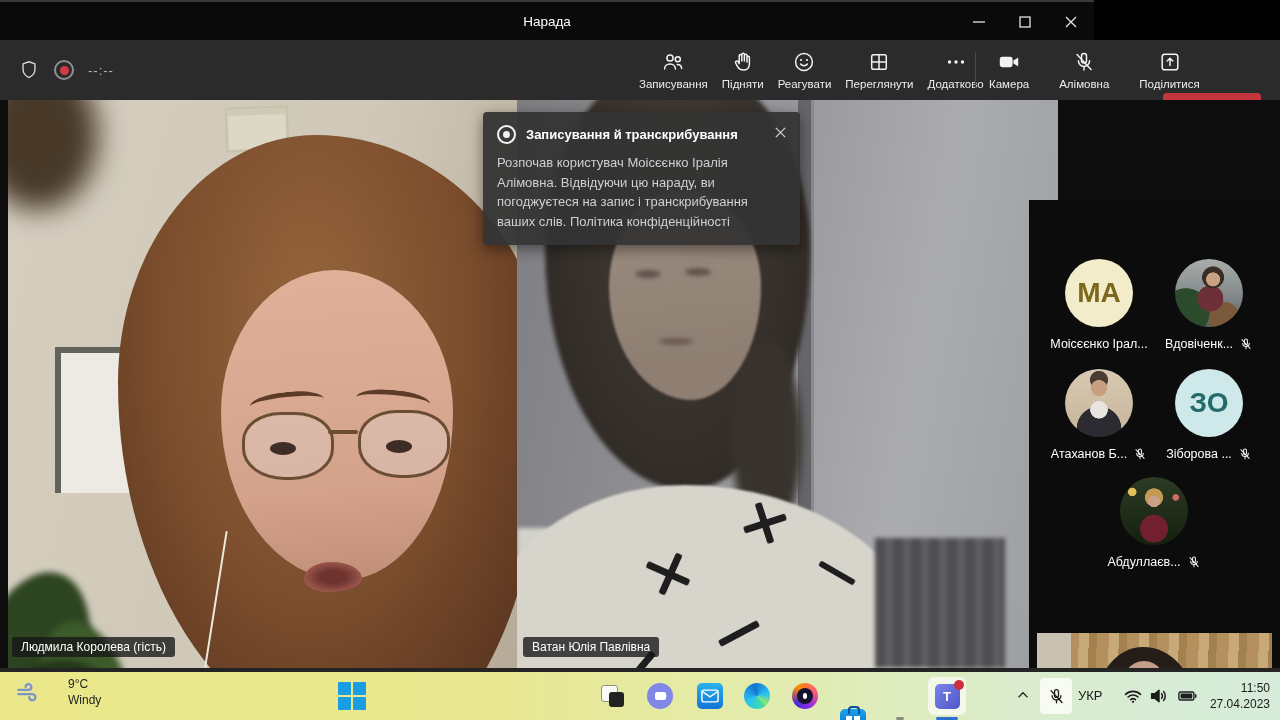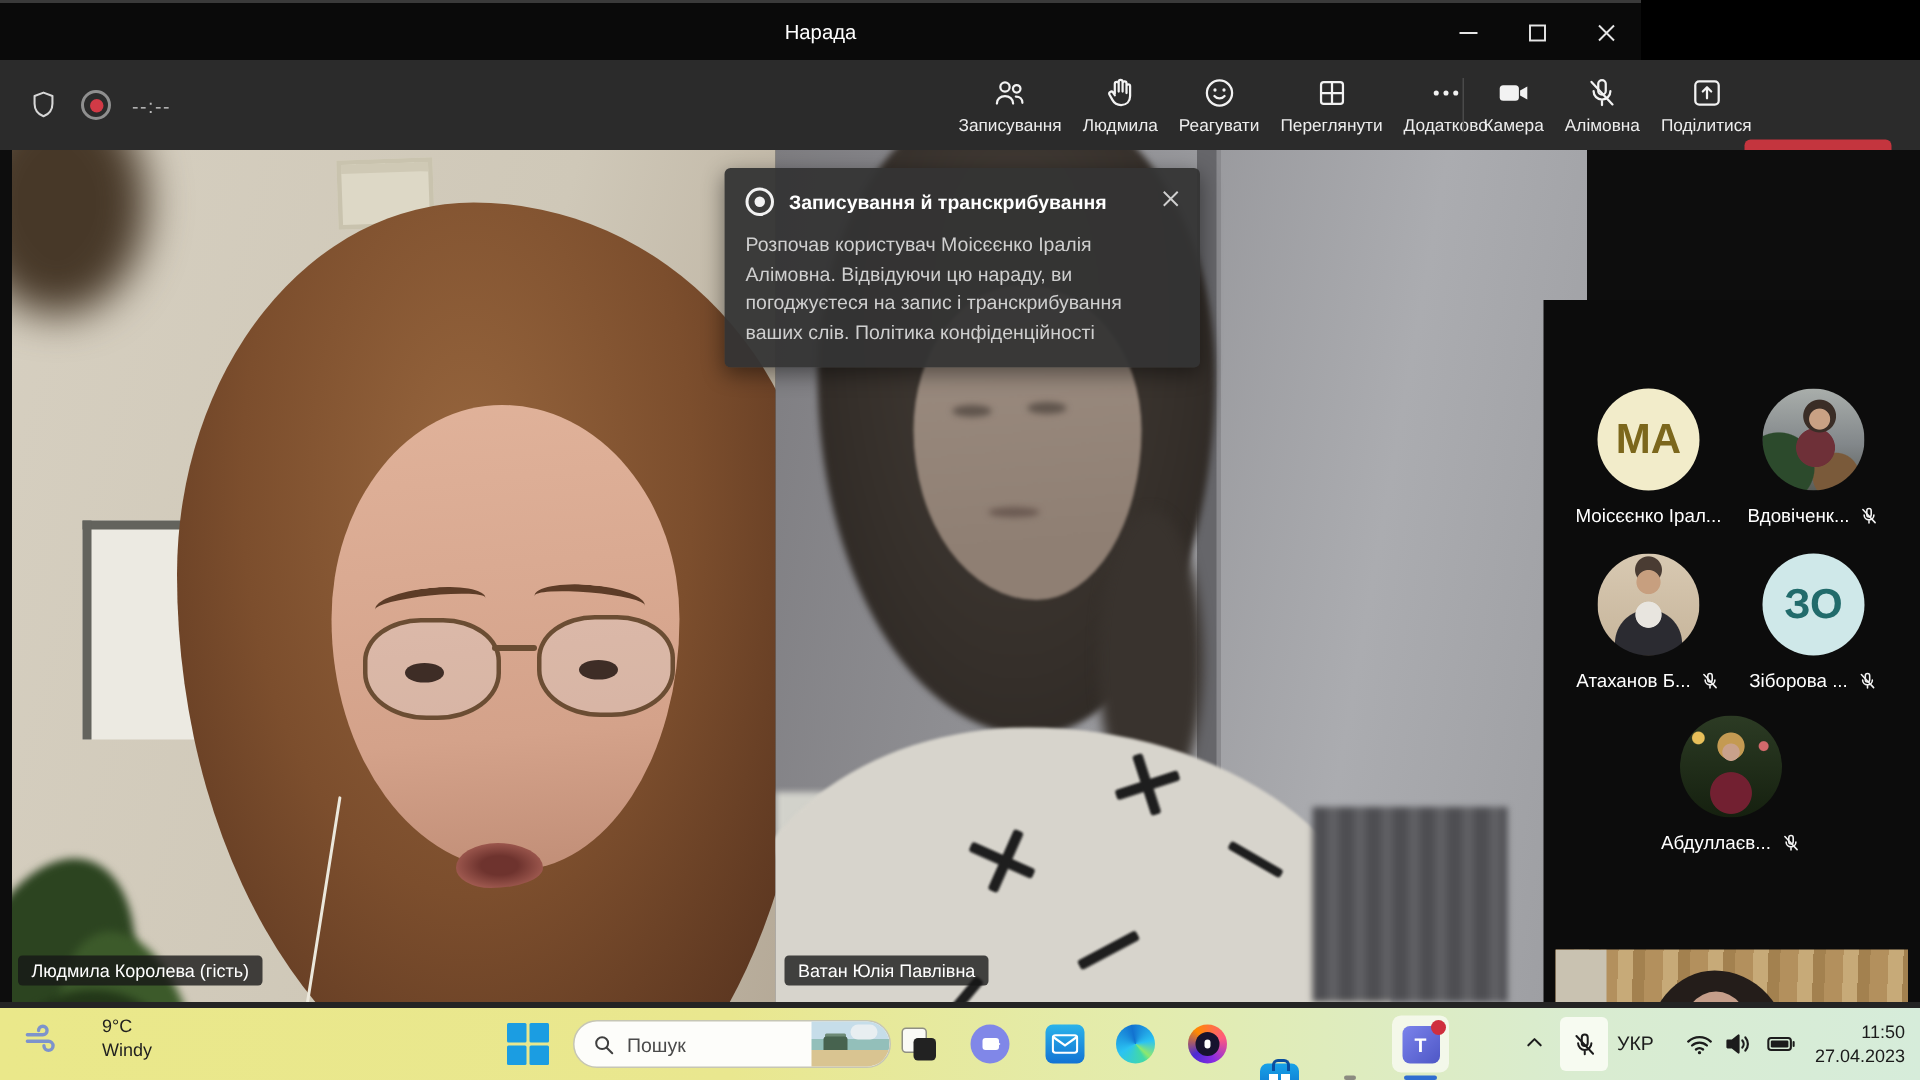--- a/index.html
+++ b/index.html
@@ -11,21 +11,21 @@
   .title{position:absolute;left:0;right:0;top:0;height:40px;line-height:40px;text-align:center;color:#fff;font-size:13.5px;}
   .win-controls{position:absolute;right:0;top:0;height:40px;display:flex;}
   .win-btn{width:46px;height:40px;display:flex;align-items:center;justify-content:center;}
   
   .toolbar{position:absolute;left:0;top:40px;width:1280px;height:60px;background:#2b2b2b;}
   .tb-left{position:absolute;left:18px;top:0;height:60px;display:flex;align-items:center;gap:14px;}
   .rec-ring{width:16px;height:16px;border:2px solid #8f8f8f;border-radius:50%;display:flex;align-items:center;justify-content:center;}
   .rec-dot{width:9px;height:9px;background:#d23a46;border-radius:50%;}
   .timer{color:#b9b9b9;font-size:13px;letter-spacing:1px;}
   .tb-center{position:absolute;left:632px;top:0;height:60px;display:flex;align-items:center;}
-  .tb-devices{position:absolute;left:982px;top:0;height:60px;display:flex;align-items:center;}
+  .tb-devices{position:absolute;left:982px;top:0;height:60px;display:flex;align-items:center;gap:16px;}
   .tb-item{display:flex;flex-direction:column;align-items:center;justify-content:center;padding:0 7px;cursor:pointer;}
   .tb-item .lbl{color:#ededed;font-size:11.5px;margin-top:4px;white-space:nowrap;}
   .tb-divider{position:absolute;left:975px;top:12px;height:36px;width:1px;background:#4a4a4a;}
   .leave-btn{position:absolute;left:1163px;top:53px;width:98px;height:34px;background:#c4353e;border-radius:4px;
              display:flex;align-items:center;justify-content:center;gap:8px;cursor:pointer;}
   .leave-btn .lbl{color:#fff;font-size:13.5px;font-weight:bold;margin-top:0;}
   
   .stage{position:absolute;left:0;top:100px;width:1280px;height:568px;background:#0d0d0d;}
   .tile{position:absolute;top:0;height:568px;overflow:hidden;background:#555;padding-left:29px;}
   .tile-left{left:8px;width:507px;}
@@ -209,21 +209,21 @@
         </svg>
         </span>
       <span class="lbl">Записування</span>
     </div>
     <div class="tb-item">
       <span>
         <svg width="24" height="24" viewBox="0 0 24 24" fill="none" stroke="#f2f2f2" stroke-width="1.5" stroke-linecap="round" stroke-linejoin="round">
           <path d="M8.2 12.5 V5.8 a1.3 1.3 0 0 1 2.6 0 V11 M10.8 10.5 V4.6 a1.3 1.3 0 0 1 2.6 0 V11 M13.4 10.8 V5.6 a1.3 1.3 0 0 1 2.6 0 V12 M16 12 V7.4 a1.2 1.2 0 0 1 2.4 0 V14 c0 3.6-2.4 6-6 6 c-3 0-4.6-1.2-5.8-3.4 L4.6 13 a1.4 1.4 0 0 1 2.4-1.4 l1.2 1.9"></path>
         </svg>
         </span>
-      <span class="lbl">Людмила</span>
+      <span class="lbl">Підняти</span>
     </div>
     <div class="tb-item">
       <span>
         <svg width="24" height="24" viewBox="0 0 24 24" fill="none" stroke="#f2f2f2" stroke-width="1.5" stroke-linecap="round">
           <circle cx="12" cy="12" r="8.4"></circle>
             <circle cx="9" cy="10" r="1.1" fill="#f2f2f2" stroke="none"></circle>
             <circle cx="15" cy="10" r="1.1" fill="#f2f2f2" stroke="none"></circle>
           <path d="M8.6 14 c1.8 2.2 5 2.2 6.8 0"></path>
         </svg>
         </span>
@@ -455,33 +455,20 @@
     </span>
   </div>
 
   <div class="start" aria-label="Start">
       <i></i>
       <i></i>
       <i></i>
       <i></i>
     </div>
 
-  <div class="searchbox">
-    <span>
-      <svg width="17" height="17" viewBox="0 0 24 24" fill="none" stroke="#3f3f3f" stroke-width="1.9" stroke-linecap="round">
-        <circle cx="10.5" cy="10.5" r="5.6"></circle>
-          <path d="M15 15 L20 20"></path>
-      </svg>
-      </span>
-    <span class="ph">Пошук</span>
-    <span class="search-img">
-        <span class="cloud"></span>
-        <span class="hut"></span>
-      </span>
-  </div>
 
   <div class="tv-icon">
     <span class="tv-back"></span>
       <span class="tv-front"></span>
   </div>
 
   <div class="app round app-chat" style="left:647px;">
       <span class="cam-g"></span>
     </div>
 

